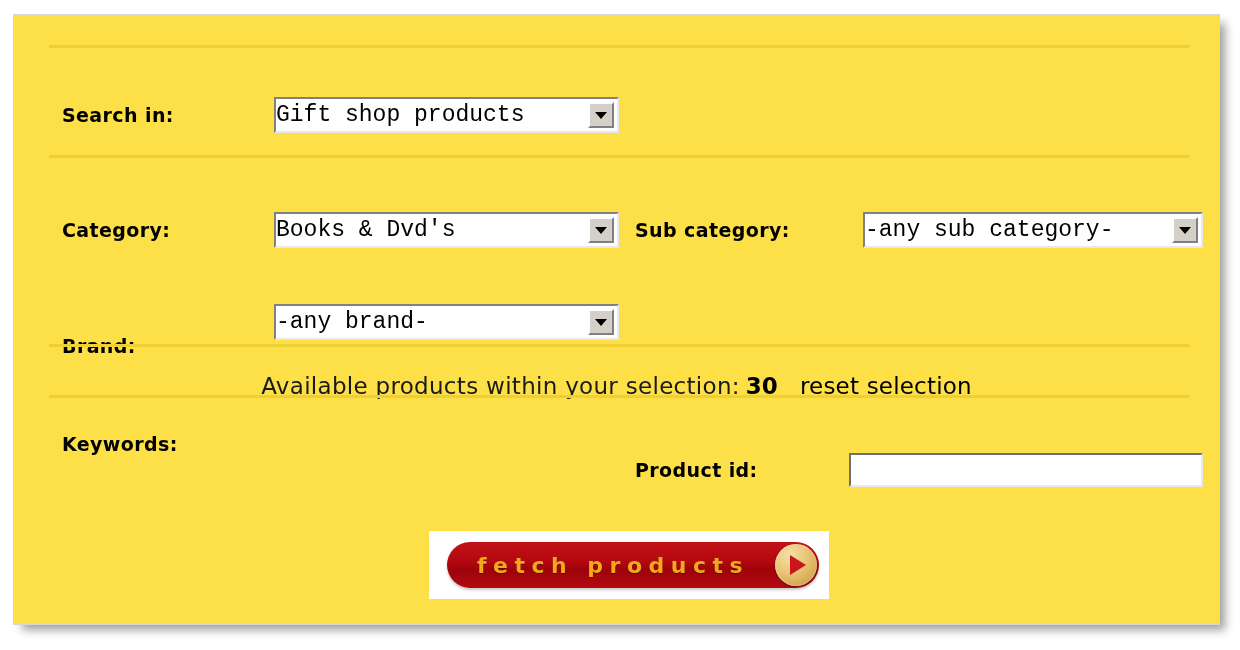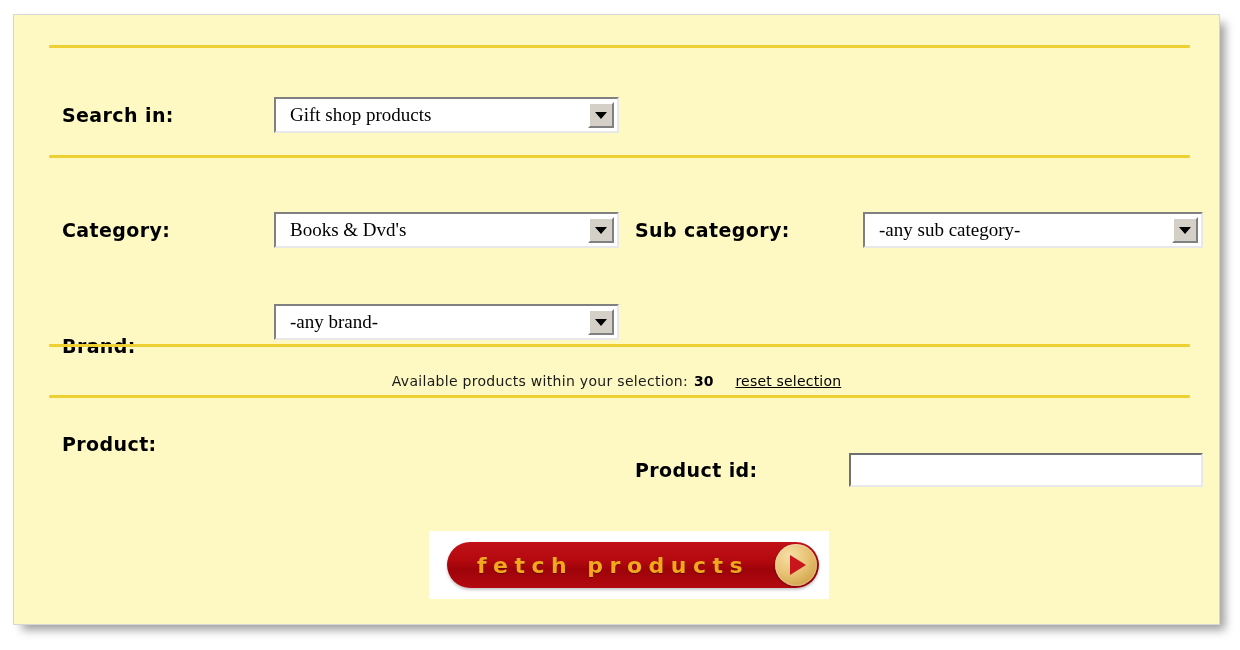--- a/index.html
+++ b/index.html
@@ -15,21 +15,21 @@
     overflow: hidden;
   }
 
   
   #panel {
     position: absolute;
     left: 13px;
     top: 14px;
     width: 1207px;
     height: 611px;
-    background: #fef9c3;
+    background: #fde047;
     border: 1px solid #d6d6d6;
     box-sizing: border-box;
     box-shadow: 7px 7px 9px -2px rgba(0,0,0,0.38);
   }
 
   
   .rule {
     position: absolute;
     left: 35px;
     width: 1141px;
@@ -67,26 +67,26 @@
     border-left: 2px solid #808080;
     border-right: 2px solid #e8e8e8;
     border-bottom: 2px solid #e8e8e8;
     display: flex;
     align-items: center;
     height: 36px;
     cursor: default;
   }
   .select .value {
     flex: 1;
-    padding-left: 14px;
-    font-size: 19px;
+    padding-left: 0;
+    font-size: 23px;
     color: #000000;
     white-space: nowrap;
     overflow: hidden;
-    font-family: Liberation Serif, serif;
+    font-family: Liberation Mono, monospace;
   }
   .select .arrowbtn {
     width: 26px;
     height: 26px;
     margin-right: 3px;
     background: #d4d0c8;
     border-top: 2px solid #ffffff;
     border-left: 2px solid #ffffff;
     border-right: 2px solid #808080;
     border-bottom: 2px solid #808080;
@@ -131,21 +131,21 @@
 
   
   #availability-row {
     position: absolute;
     top: 358px;
     left: 0;
     width: 100%;
     display: flex;
     justify-content: center;
     align-items: baseline;
-    font-size: 14px;
+    font-size: 23px;
     color: #1a1a1a;
   }
   #availability-row .avail-text { letter-spacing: 0.3px; }
   #availability-row .avail-count {
     font-weight: bold;
     margin-left: 6px;
     color: #000000;
   }
   #availability-row .reset-link {
     margin-left: 22px;
@@ -268,21 +268,21 @@
 
   <div id="availability-row">
     <span class="avail-text">Available products within your selection:</span>
     <span class="avail-count">30</span>
     <span class="reset-link">reset selection</span>
   </div>
 
   <div class="rule r4"></div>
 
   <div class="row" style="top:418px; left:48px;">
-    <div class="label" style="width:212px;">Product:</div>
+    <div class="label" style="width:212px;">Keywords:</div>
   </div>
 
   <div class="row" style="top:418px; left:621px;margin-top:20px;">
     <div class="label" style="width:214px;">Product id:</div>
     <div class="textbox" style="width:354px;">
       <input type="text" value="" style="">
     </div>
   </div>
 
   <div id="fetch-wrap">

